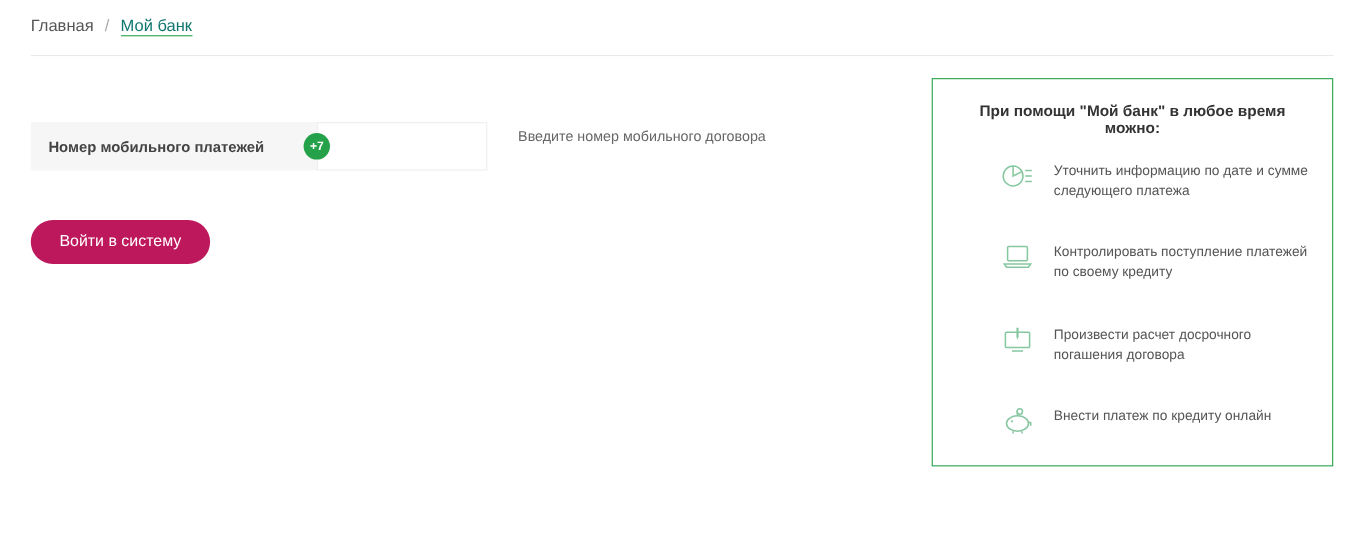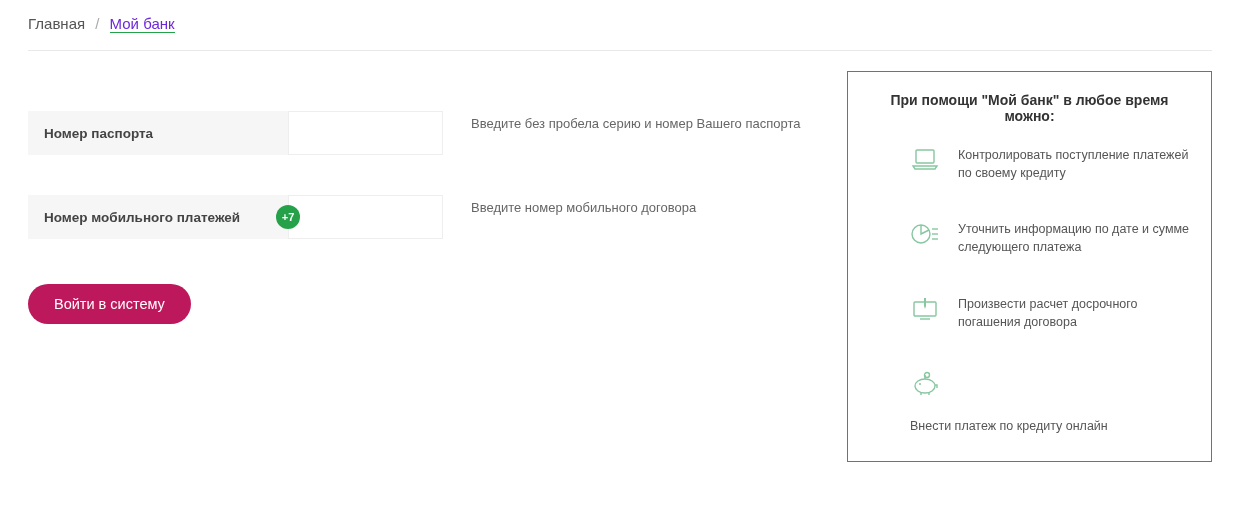--- a/index.html
+++ b/index.html
@@ -21,21 +21,21 @@
     }
     .breadcrumb a {
       color: #555;
       text-decoration: none;
     }
     .breadcrumb .sep {
       color: #aaa;
       margin: 0 6px;
     }
     .breadcrumb .current {
-      color: #6d28d9;
+      color: #0f766e;
       border-bottom: 1px solid #25a249;
     }
     .main-wrapper {
       border-top: 1px solid #e9e9e9;
       margin: 0 28px;
       padding-top: 20px;
       display: flex;
       gap: 16px;
     }
     .form-section {
@@ -129,21 +129,20 @@
     }
     .info-item {
       display: flex;
       align-items: flex-start;
       gap: 18px;
       margin-bottom: 38px;
       padding-left: 42px;
     }
     .info-item:last-child {
       margin-bottom: 8px;
-      flex-direction: column;
     }
     .info-icon {
       flex: 0 0 30px;
       height: 28px;
       display: flex;
       align-items: center;
       justify-content: center;
     }
     .info-icon svg {
       stroke: #86c7a0;
@@ -162,68 +161,61 @@
 <div class="breadcrumb">
   <a href="#">Главная</a>
   <span class="sep">/</span>
   <span class="current">Мой банк</span>
 </div>
 
 <div class="main-wrapper">
 
   <div class="form-section">
 
-    <div class="form-row">
-      <div class="label-box">Номер паспорта</div>
-      <div class="input-box">
-        <input type="text" style="">
-      </div>
-      <div class="hint-text">Введите без пробела серию и номер Вашего паспорта</div>
-    </div>
 
 
     <div class="form-row">
       <div class="label-box with-prefix">
         <span>Номер мобильного платежей</span>
         <span class="phone-prefix">+7</span>
       </div>
       <div class="input-box">
         <input type="text" style="">
       </div>
       <div class="hint-text">Введите номер мобильного договора</div>
     </div>
 
     <button class="submit-btn">Войти в систему</button>
 
   </div>
 
   <div class="info-panel">
     <div class="info-title">При помощи "Мой банк" в любое время можно:</div>
-
-    <div class="info-item">
-      <div class="info-icon">
-        <svg width="30" height="26" viewBox="0 0 30 26">
-          <rect x="6" y="3" width="18" height="13" rx="1"></rect>
-          <path d="M3 19 L27 19 L25 22 L5 22 Z"></path>
-        </svg>
-      </div>
-      <div class="info-text">Контролировать поступление платежей по своему кредиту</div>
-    </div>
 
     <div class="info-item">
       <div class="info-icon">
         <svg width="30" height="26" viewBox="0 0 30 26">
           <circle cx="11" cy="13" r="9"></circle>
           <path d="M11 4 L11 13 L19 9"></path>
           <line x1="22" y1="8" x2="28" y2="8"></line>
           <line x1="22" y1="13" x2="28" y2="13"></line>
           <line x1="22" y1="18" x2="28" y2="18"></line>
         </svg>
       </div>
       <div class="info-text">Уточнить информацию по дате и сумме следующего платежа</div>
+    </div>
+
+    <div class="info-item">
+      <div class="info-icon">
+        <svg width="30" height="26" viewBox="0 0 30 26">
+          <rect x="6" y="3" width="18" height="13" rx="1"></rect>
+          <path d="M3 19 L27 19 L25 22 L5 22 Z"></path>
+        </svg>
+      </div>
+      <div class="info-text">Контролировать поступление платежей по своему кредиту</div>
     </div>
 
     <div class="info-item">
       <div class="info-icon">
         <svg width="30" height="26" viewBox="0 0 30 26">
           <rect x="4" y="6" width="22" height="14" rx="1"></rect>
           <line x1="10" y1="23" x2="20" y2="23"></line>
           <path d="M14 2 L16 2 L16 10 L15 13 L14 10 Z" fill="#86c7a0" stroke="none"></path>
         </svg>
       </div>

